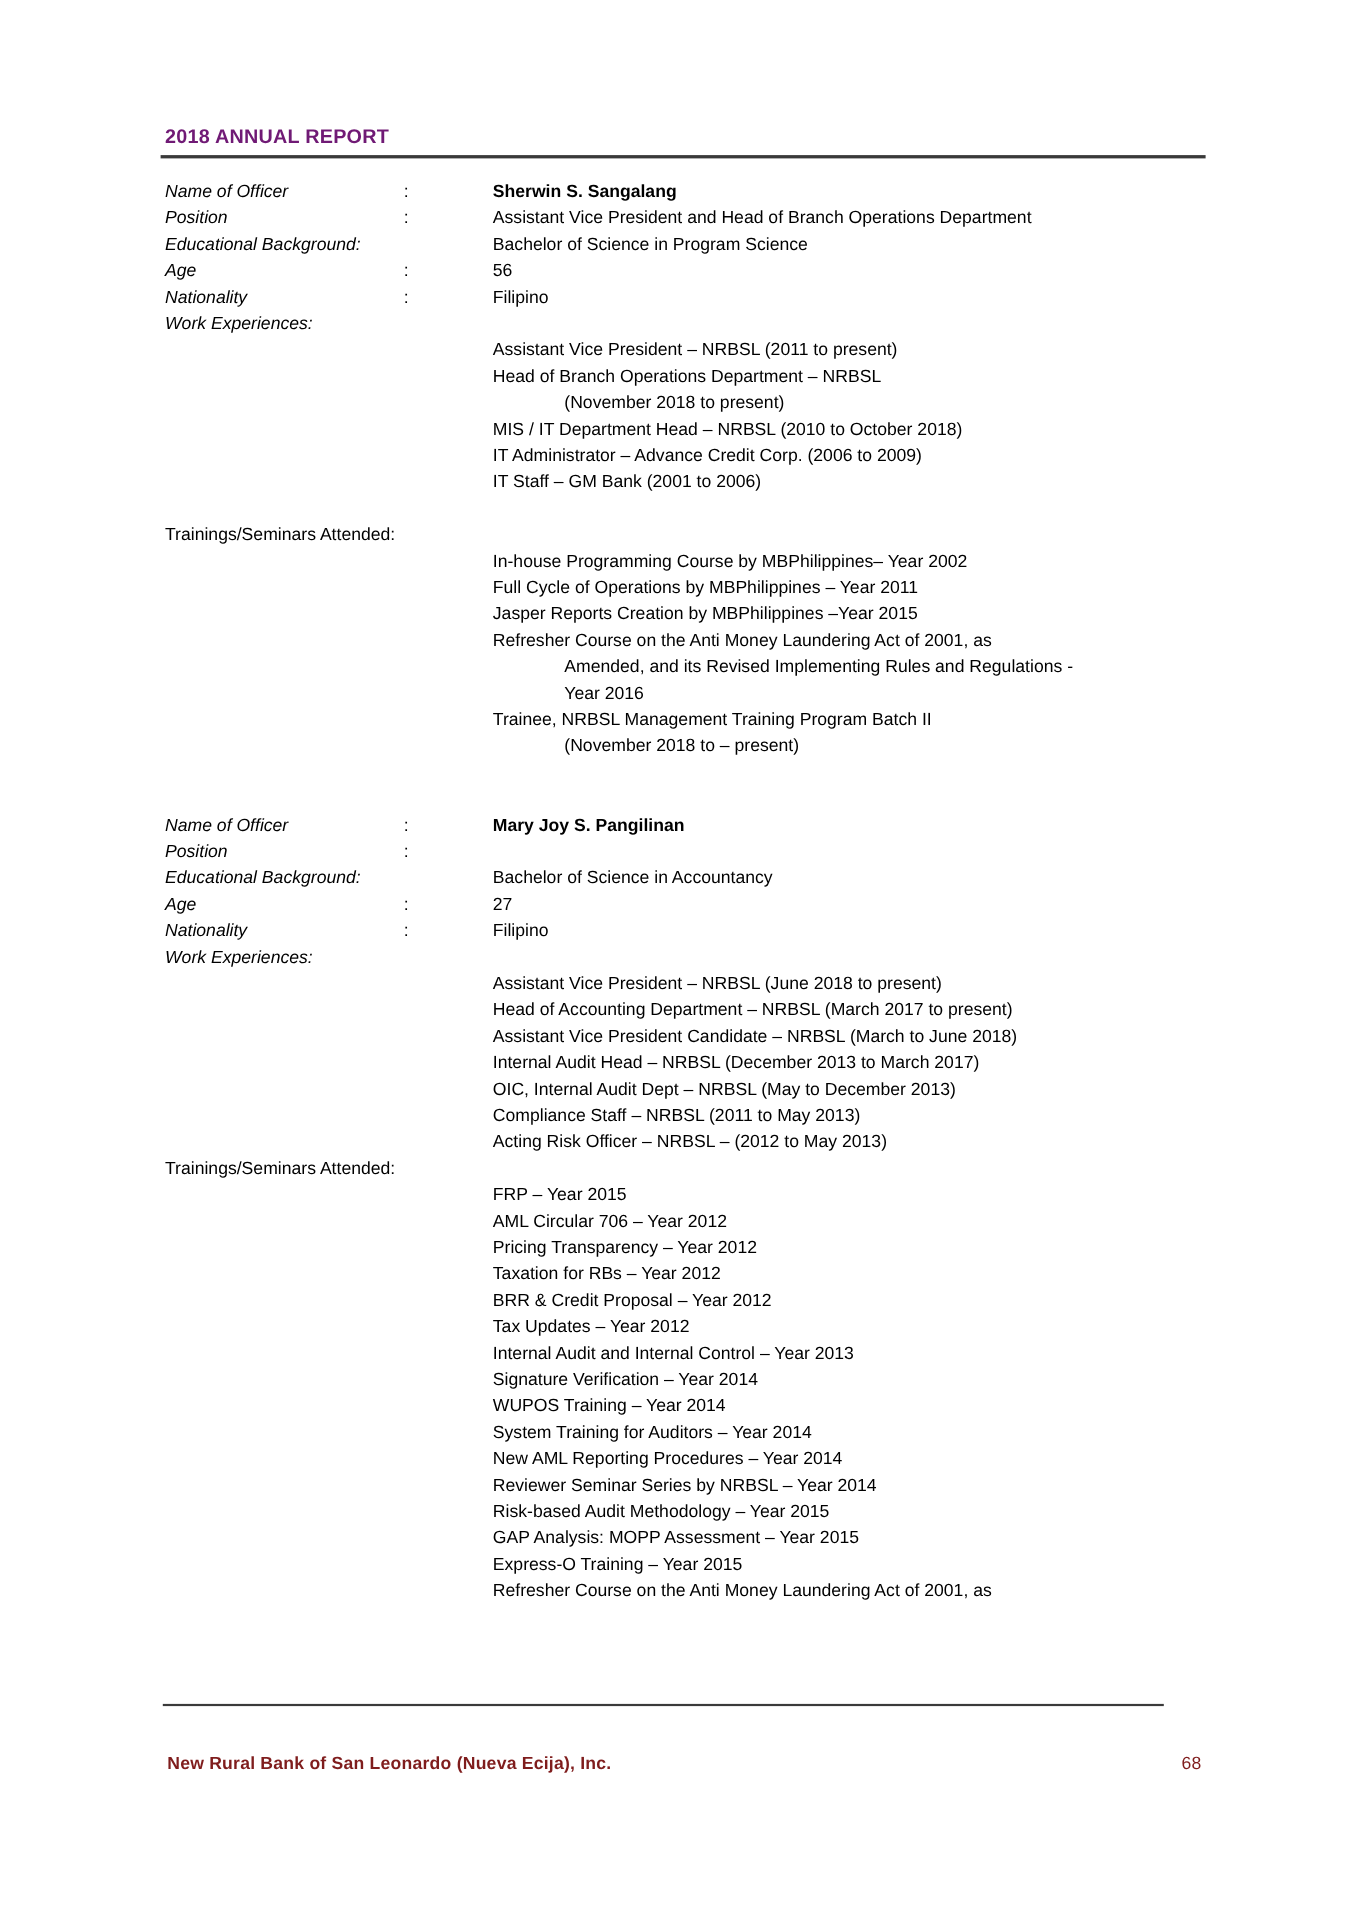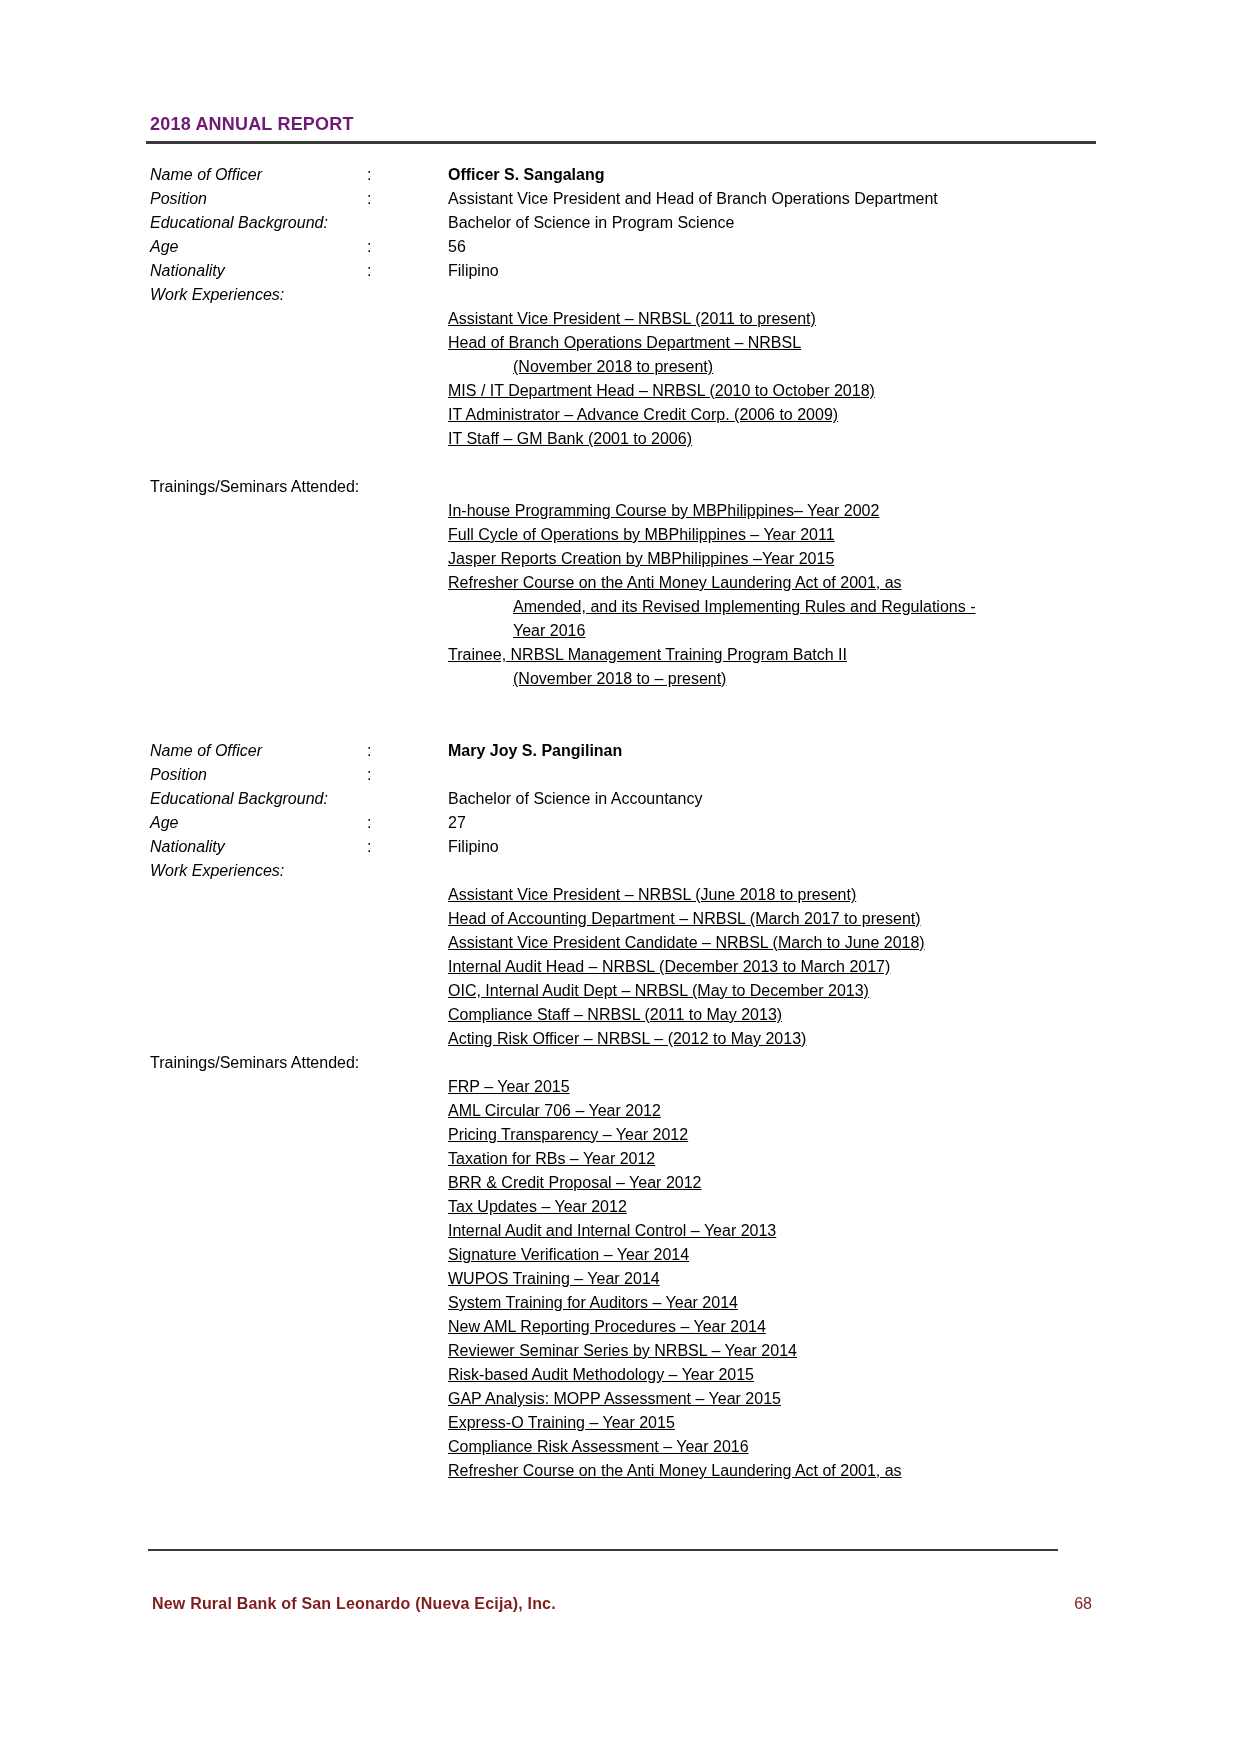--- a/index.html
+++ b/index.html
@@ -56,21 +56,20 @@
     flex: 0 0 81px;
   }
   .field-value {
     flex: 1 1 auto;
   }
   .field-row.bold-value .field-value {
     font-weight: bold;
   }
   .exp-line {
     margin-left: 298px;
-    text-decoration: underline;
   }
   .exp-line.indent-1 {
     margin-left: 363px;
   }
   .trainings-label {
     margin-left: 0;
   }
   #officer-0 .trainings-label {
     margin-top: 24px;
   }
@@ -111,21 +110,21 @@
 
 <div class="content">
   <div class="page-title">2018 ANNUAL REPORT</div>
   <div class="header-rule"></div>
 
   <div class="officers">
     <section class="officer-section" id="officer-0">
         <div class="field-row bold-value">
           <span class="field-label">Name of Officer</span>
           <span class="field-colon">:</span>
-          <span class="field-value">Officer S. Sangalang</span>
+          <span class="field-value">Sherwin S. Sangalang</span>
         </div>
         <div class="field-row">
           <span class="field-label">Position</span>
           <span class="field-colon">:</span>
           <span class="field-value">Assistant Vice President and Head of Branch Operations Department</span>
         </div>
         <div class="field-row">
           <span class="field-label">Educational Background:</span>
           <span class="field-colon"></span>
           <span class="field-value">Bachelor of Science in Program Science</span>
@@ -207,21 +206,20 @@
         <div class="exp-line">Tax Updates – Year 2012</div>
         <div class="exp-line">Internal Audit and Internal Control – Year 2013</div>
         <div class="exp-line">Signature Verification – Year 2014</div>
         <div class="exp-line">WUPOS Training – Year 2014</div>
         <div class="exp-line">System Training for Auditors – Year 2014</div>
         <div class="exp-line">New AML Reporting Procedures – Year 2014</div>
         <div class="exp-line">Reviewer Seminar Series by NRBSL – Year 2014</div>
         <div class="exp-line">Risk-based Audit Methodology – Year 2015</div>
         <div class="exp-line">GAP Analysis: MOPP Assessment – Year 2015</div>
         <div class="exp-line">Express-O Training – Year 2015</div>
-        <div class="exp-line">Compliance Risk Assessment – Year 2016</div>
         <div class="exp-line">Refresher Course on the Anti Money Laundering Act of 2001, as</div>
       </section>
   </div>
 </div>
 
 <div class="footer">
   <div class="footer-rule"></div>
   <div class="footer-row">
     <div class="footer-bank">New Rural Bank of San Leonardo (Nueva Ecija), Inc.</div>
     <div class="page-number">68</div>

